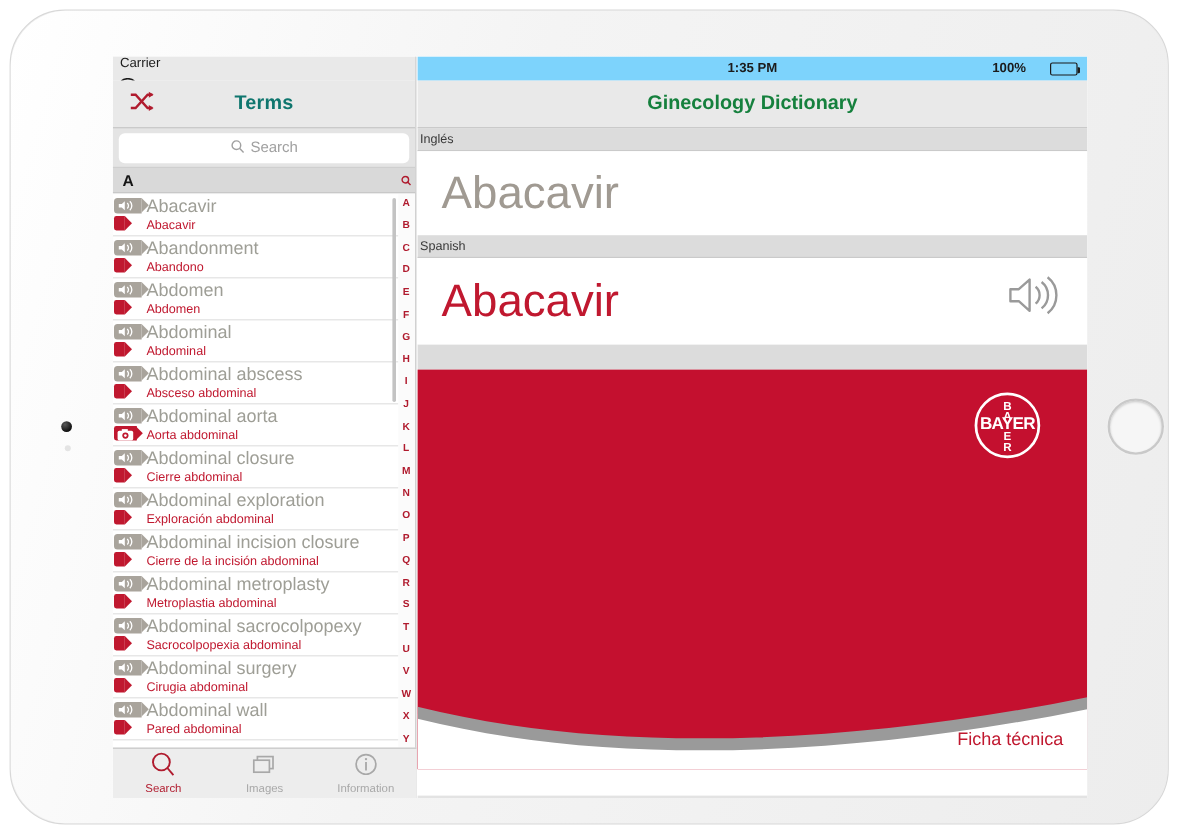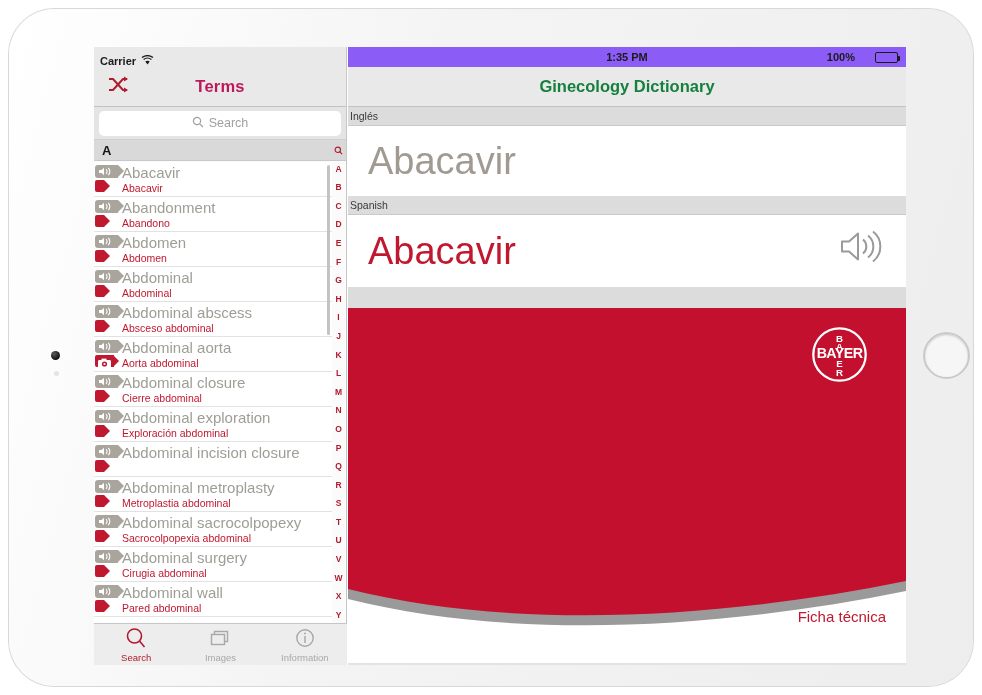--- a/index.html
+++ b/index.html
@@ -52,38 +52,39 @@
 
   
   .left-pane {
     position: absolute; left: 0; top: 0;
     width: 253px; height: 100%;
     background: #fbfbfb;
     border-right: 1px solid #c6c6c6;
   }
   .status-bar-left {
     height: 20px; background: #e9e9e9;
-    display: flex; align-items: flex-end; padding: 0 6px;
-    font-size: 11px; color: #1b1b1b; font-weight: bold;
+    display: flex; align-items: flex-start; padding: 0 6px;
+    font-size: 11px; color: #1b1b1b; font-weight: normal;
     gap: 5px;
+    flex-direction: column;
   }
   .wifi-icon { display: inline-block; margin-top: 1px; }
   .nav-bar-left {
     height: 40px; background: #e9e9e9;
     border-bottom: 1px solid #c2c2c2;
     display: flex; align-items: center; position: relative;
   }
   .shuffle-btn {
     position: absolute; left: 10px; top: 7px;
     width: 28px; height: 26px;
     display: flex; align-items: center; justify-content: center;
   }
   .nav-title-left {
     width: 100%; text-align: center;
-    font-size: 16.5px; font-weight: bold; color: #be185d;
+    font-size: 16.5px; font-weight: bold; color: #0f766e;
     letter-spacing: .2px;
   }
   .search-wrap {
     height: 33px; background: #e4e4e4;
     display: flex; align-items: center; padding: 0 5px;
     border-bottom: 1px solid #cfcfcf;
   }
   .search-field {
     flex: 1; height: 25px; background: #fff;
     border-radius: 5px; display: flex; align-items: center;
@@ -172,21 +173,21 @@
     font-size: 9.5px; color: #a8a8a8;
   }
   .tab.active { color: #b01b2e; }
 
   
   .right-pane {
     position: absolute; left: 254px; top: 0;
     width: 558px; height: 100%; background: #fff;
   }
   .status-bar-right {
-    height: 20px; background: #8b5cf6;
+    height: 20px; background: #7dd3fc;
     display: flex; align-items: center; position: relative;
     font-size: 11px; font-weight: bold; color: #1b1b1b;
   }
   .clock { width: 100%; text-align: center; }
   .battery-area {
     position: absolute; right: 8px; top: 0; height: 20px;
     display: flex; align-items: center; gap: 20px;
   }
   .battery-shell {
     width: 23px; height: 11px; border: 1px solid #1b1b1b;
@@ -400,20 +401,21 @@
           <div class="term-row">
             <div class="tag-speaker">
               <svg width="15" height="9" viewBox="0 0 15 9">
                 <path d="M1 3 H3.5 L6 0.7 V8.3 L3.5 6 H1 Z" fill="#ffffff"></path>
                 <path d="M8 2.2 a3 3 0 0 1 0 4.6" stroke="#ffffff" stroke-width="1.1" fill="none"></path>
                 <path d="M10.2 0.8 a5 5 0 0 1 0 7.4" stroke="#ffffff" stroke-width="1.1" fill="none"></path>
               </svg>
             </div>
             <div class="tag-red"></div>
             <div class="term-en">Abdominal incision closure</div>
+            <div class="term-es">Cierre de la incisión abdominal</div>
           </div>
           <div class="term-row">
             <div class="tag-speaker">
               <svg width="15" height="9" viewBox="0 0 15 9">
                 <path d="M1 3 H3.5 L6 0.7 V8.3 L3.5 6 H1 Z" fill="#ffffff"></path>
                 <path d="M8 2.2 a3 3 0 0 1 0 4.6" stroke="#ffffff" stroke-width="1.1" fill="none"></path>
                 <path d="M10.2 0.8 a5 5 0 0 1 0 7.4" stroke="#ffffff" stroke-width="1.1" fill="none"></path>
               </svg>
             </div>
             <div class="tag-red"></div>

